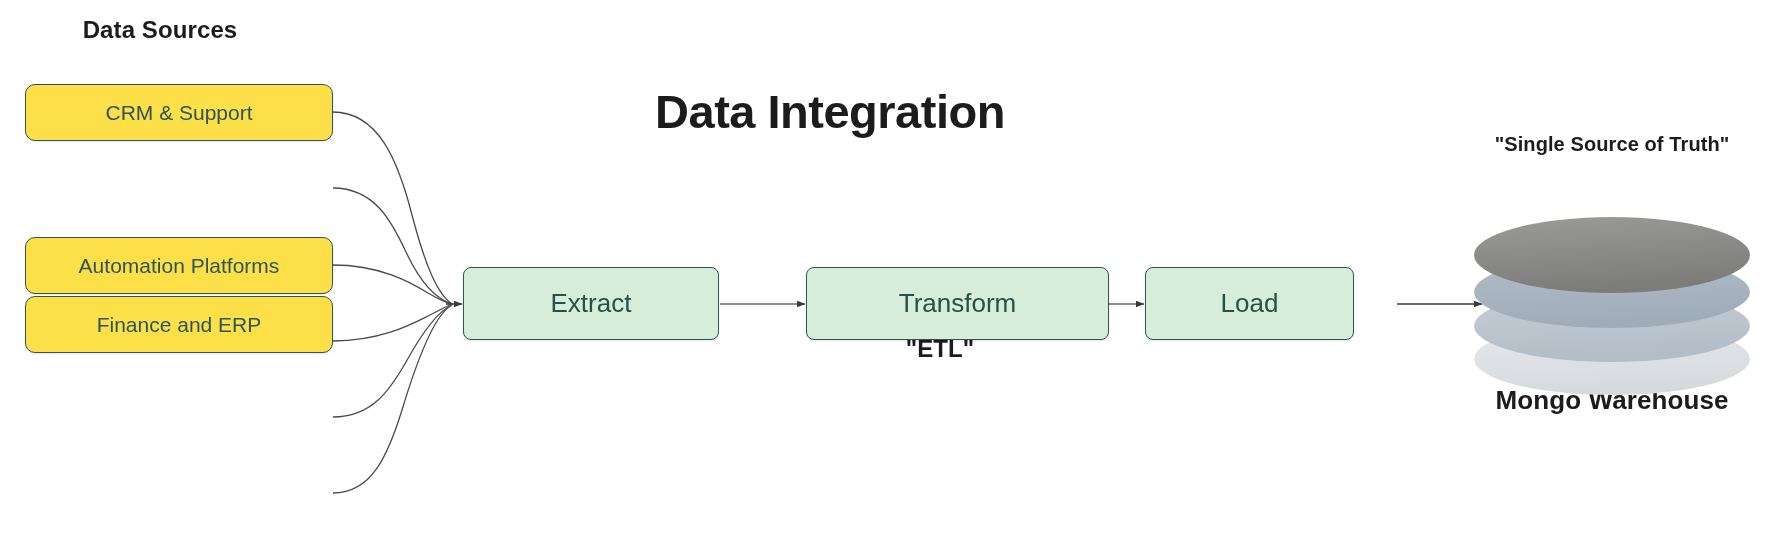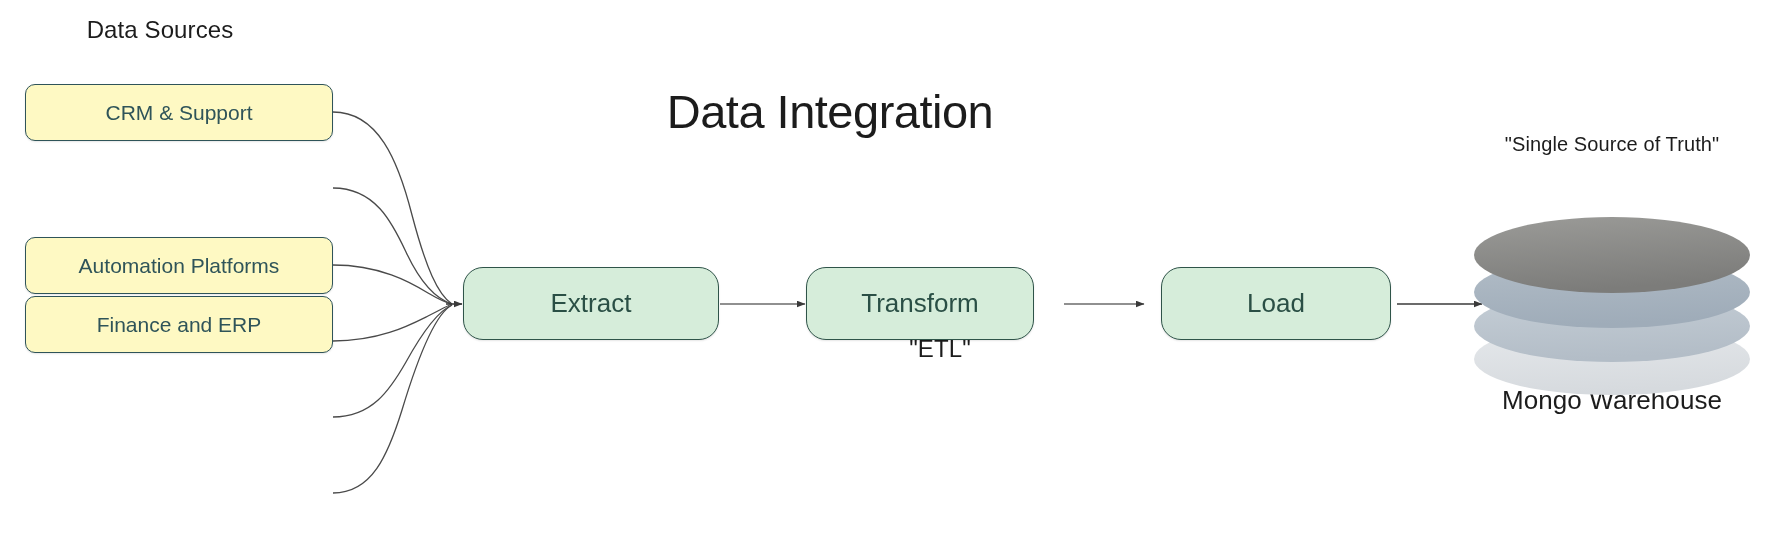--- a/index.html
+++ b/index.html
@@ -14,21 +14,21 @@
     position: relative;
     width: 1787px;
     height: 559px;
     background: #ffffff;
     overflow: hidden;
   }
 
   
   .heading {
     position: absolute;
-    font-weight: normal;
+    font-weight: bold;
     color: #1c1c1c;
     white-space: nowrap;
     letter-spacing: 0.1px;
   }
   #data-sources-heading {
     left: 0px;
     top: 16px;
     width: 320px;
     text-align: center;
     font-size: 24px;
@@ -63,52 +63,52 @@
     font-size: 26px;
   }
 
   
   .source-box {
     position: absolute;
     left: 25px;
     width: 308px;
     height: 57px;
     box-sizing: border-box;
-    background: #fef9c3;
+    background: #fde047;
     border: 1.6px solid #2f5459;
     border-radius: 10px;
     display: flex;
     align-items: center;
     justify-content: center;
     color: #2f5459;
     font-size: 21px;
     white-space: nowrap;
     box-shadow: 0 1px 2px rgba(0,0,0,0.10);
   }
 
   
   .etl-box {
     position: absolute;
     top: 267px;
     height: 73px;
     box-sizing: border-box;
     background: #d6edda;
     border: 1.8px solid #2f5449;
-    border-radius: 20px;
+    border-radius: 8px;
     display: flex;
     align-items: center;
     justify-content: center;
     color: #2a4f45;
     font-size: 26px;
     white-space: nowrap;
     box-shadow: 0 1px 2px rgba(0,0,0,0.10);
   }
   #etl-box-extract  { left: 463px;  width: 256px; }
-  #etl-box-transform{ left: 806px;  width: 228px; }
-  #etl-box-load     { left: 1145px; width: 230px; margin-left: 16px; }
+  #etl-box-transform{ left: 806px;  width: 303px; }
+  #etl-box-load     { left: 1145px; width: 209px; }
 
   
   #connector-layer, #warehouse-layer {
     position: absolute;
     left: 0;
     top: 0;
     width: 1787px;
     height: 559px;
     pointer-events: none;
   }

